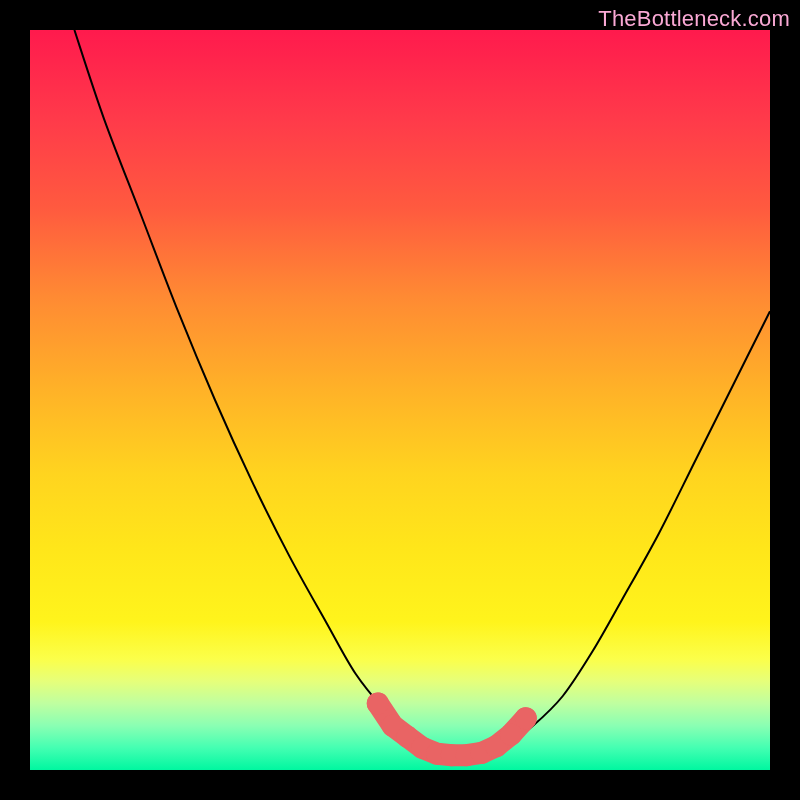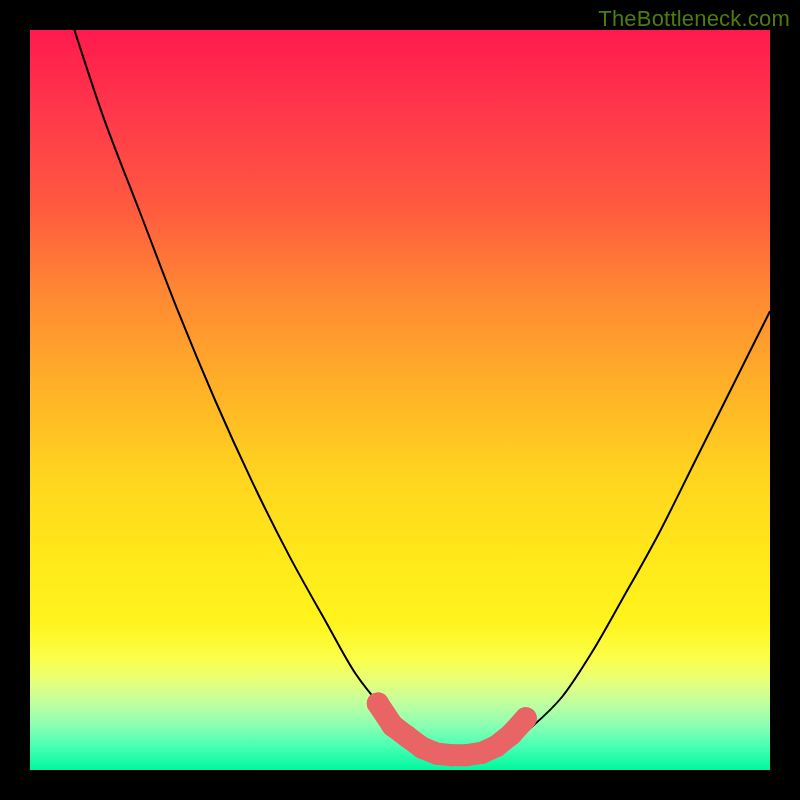--- a/index.html
+++ b/index.html
@@ -41,21 +41,21 @@
       #bfffa0 91%,
       #8affb3 94%,
       #44ffb2 97%,
       #00f7a0 100%
     );
   }
   .watermark {
     position: absolute;
     top: 6px;
     right: 10px;
-    color: #4d7c0f;
+    color: #f9a8d4;
     font-size: 22px;
     font-weight: 500;
     letter-spacing: 0.2px;
     user-select: none;
   }
   svg.curve {
     position: absolute;
     left: 0;
     top: 0;
     width: 740px;

